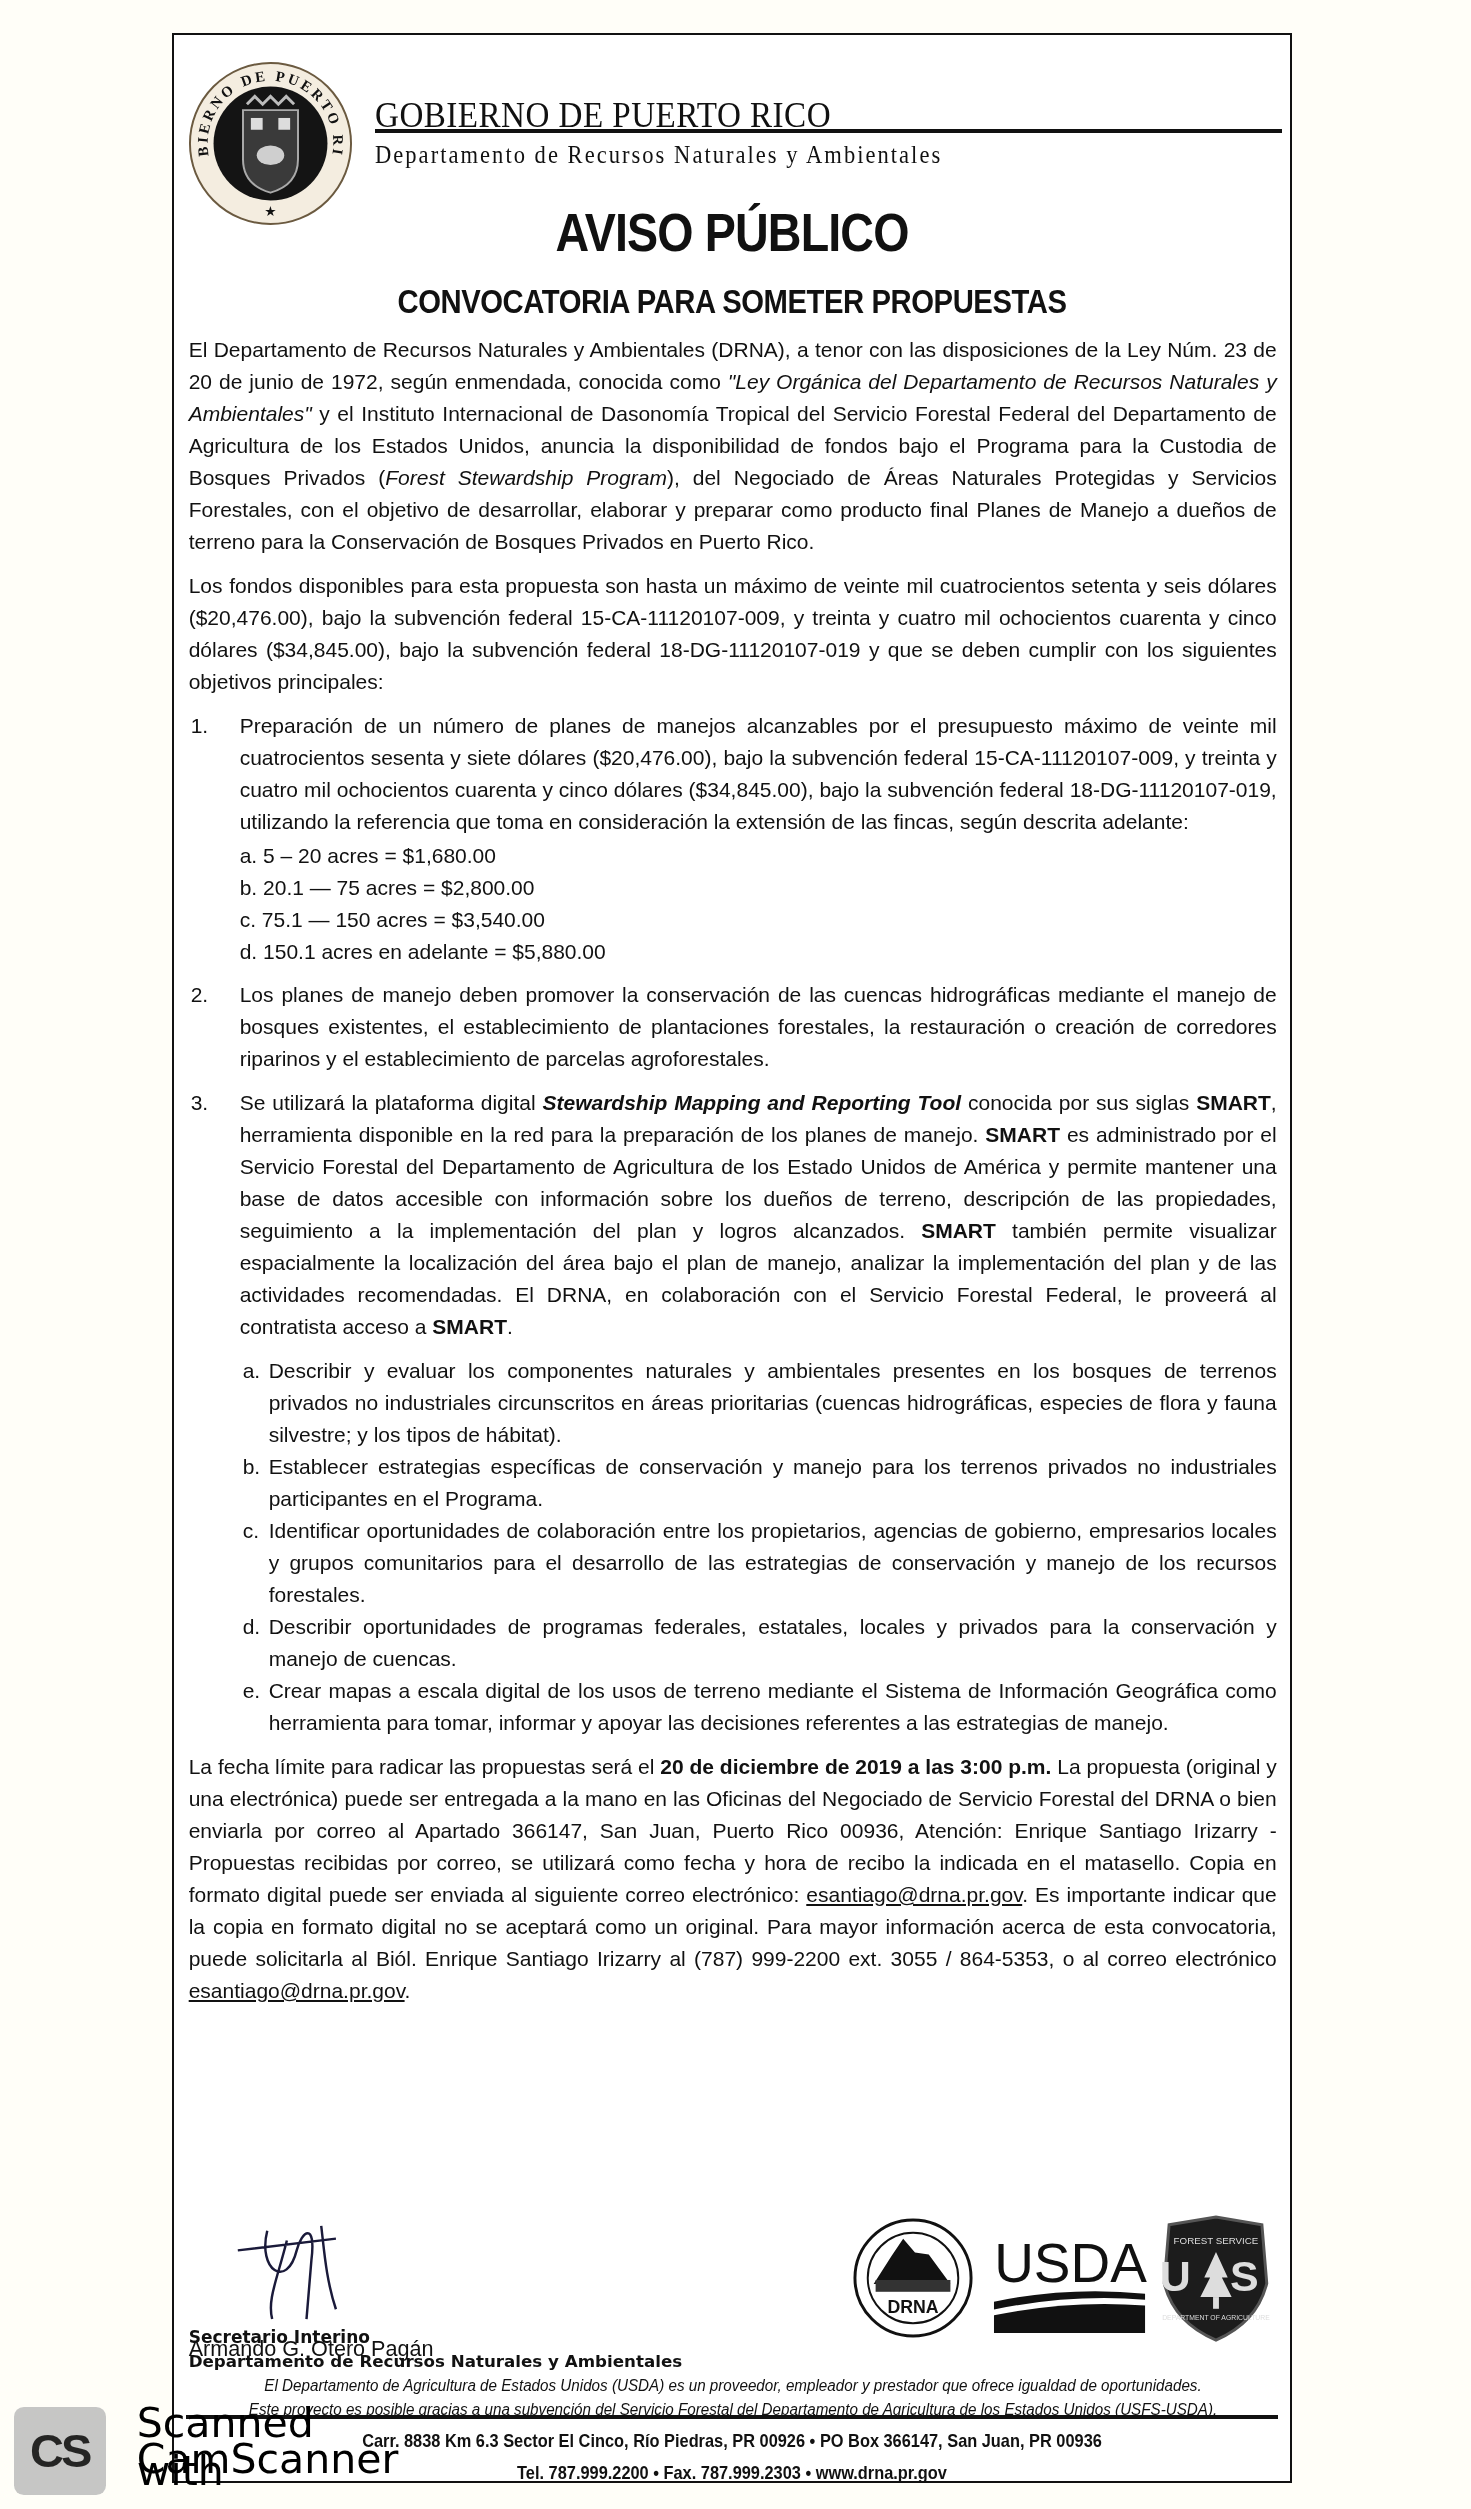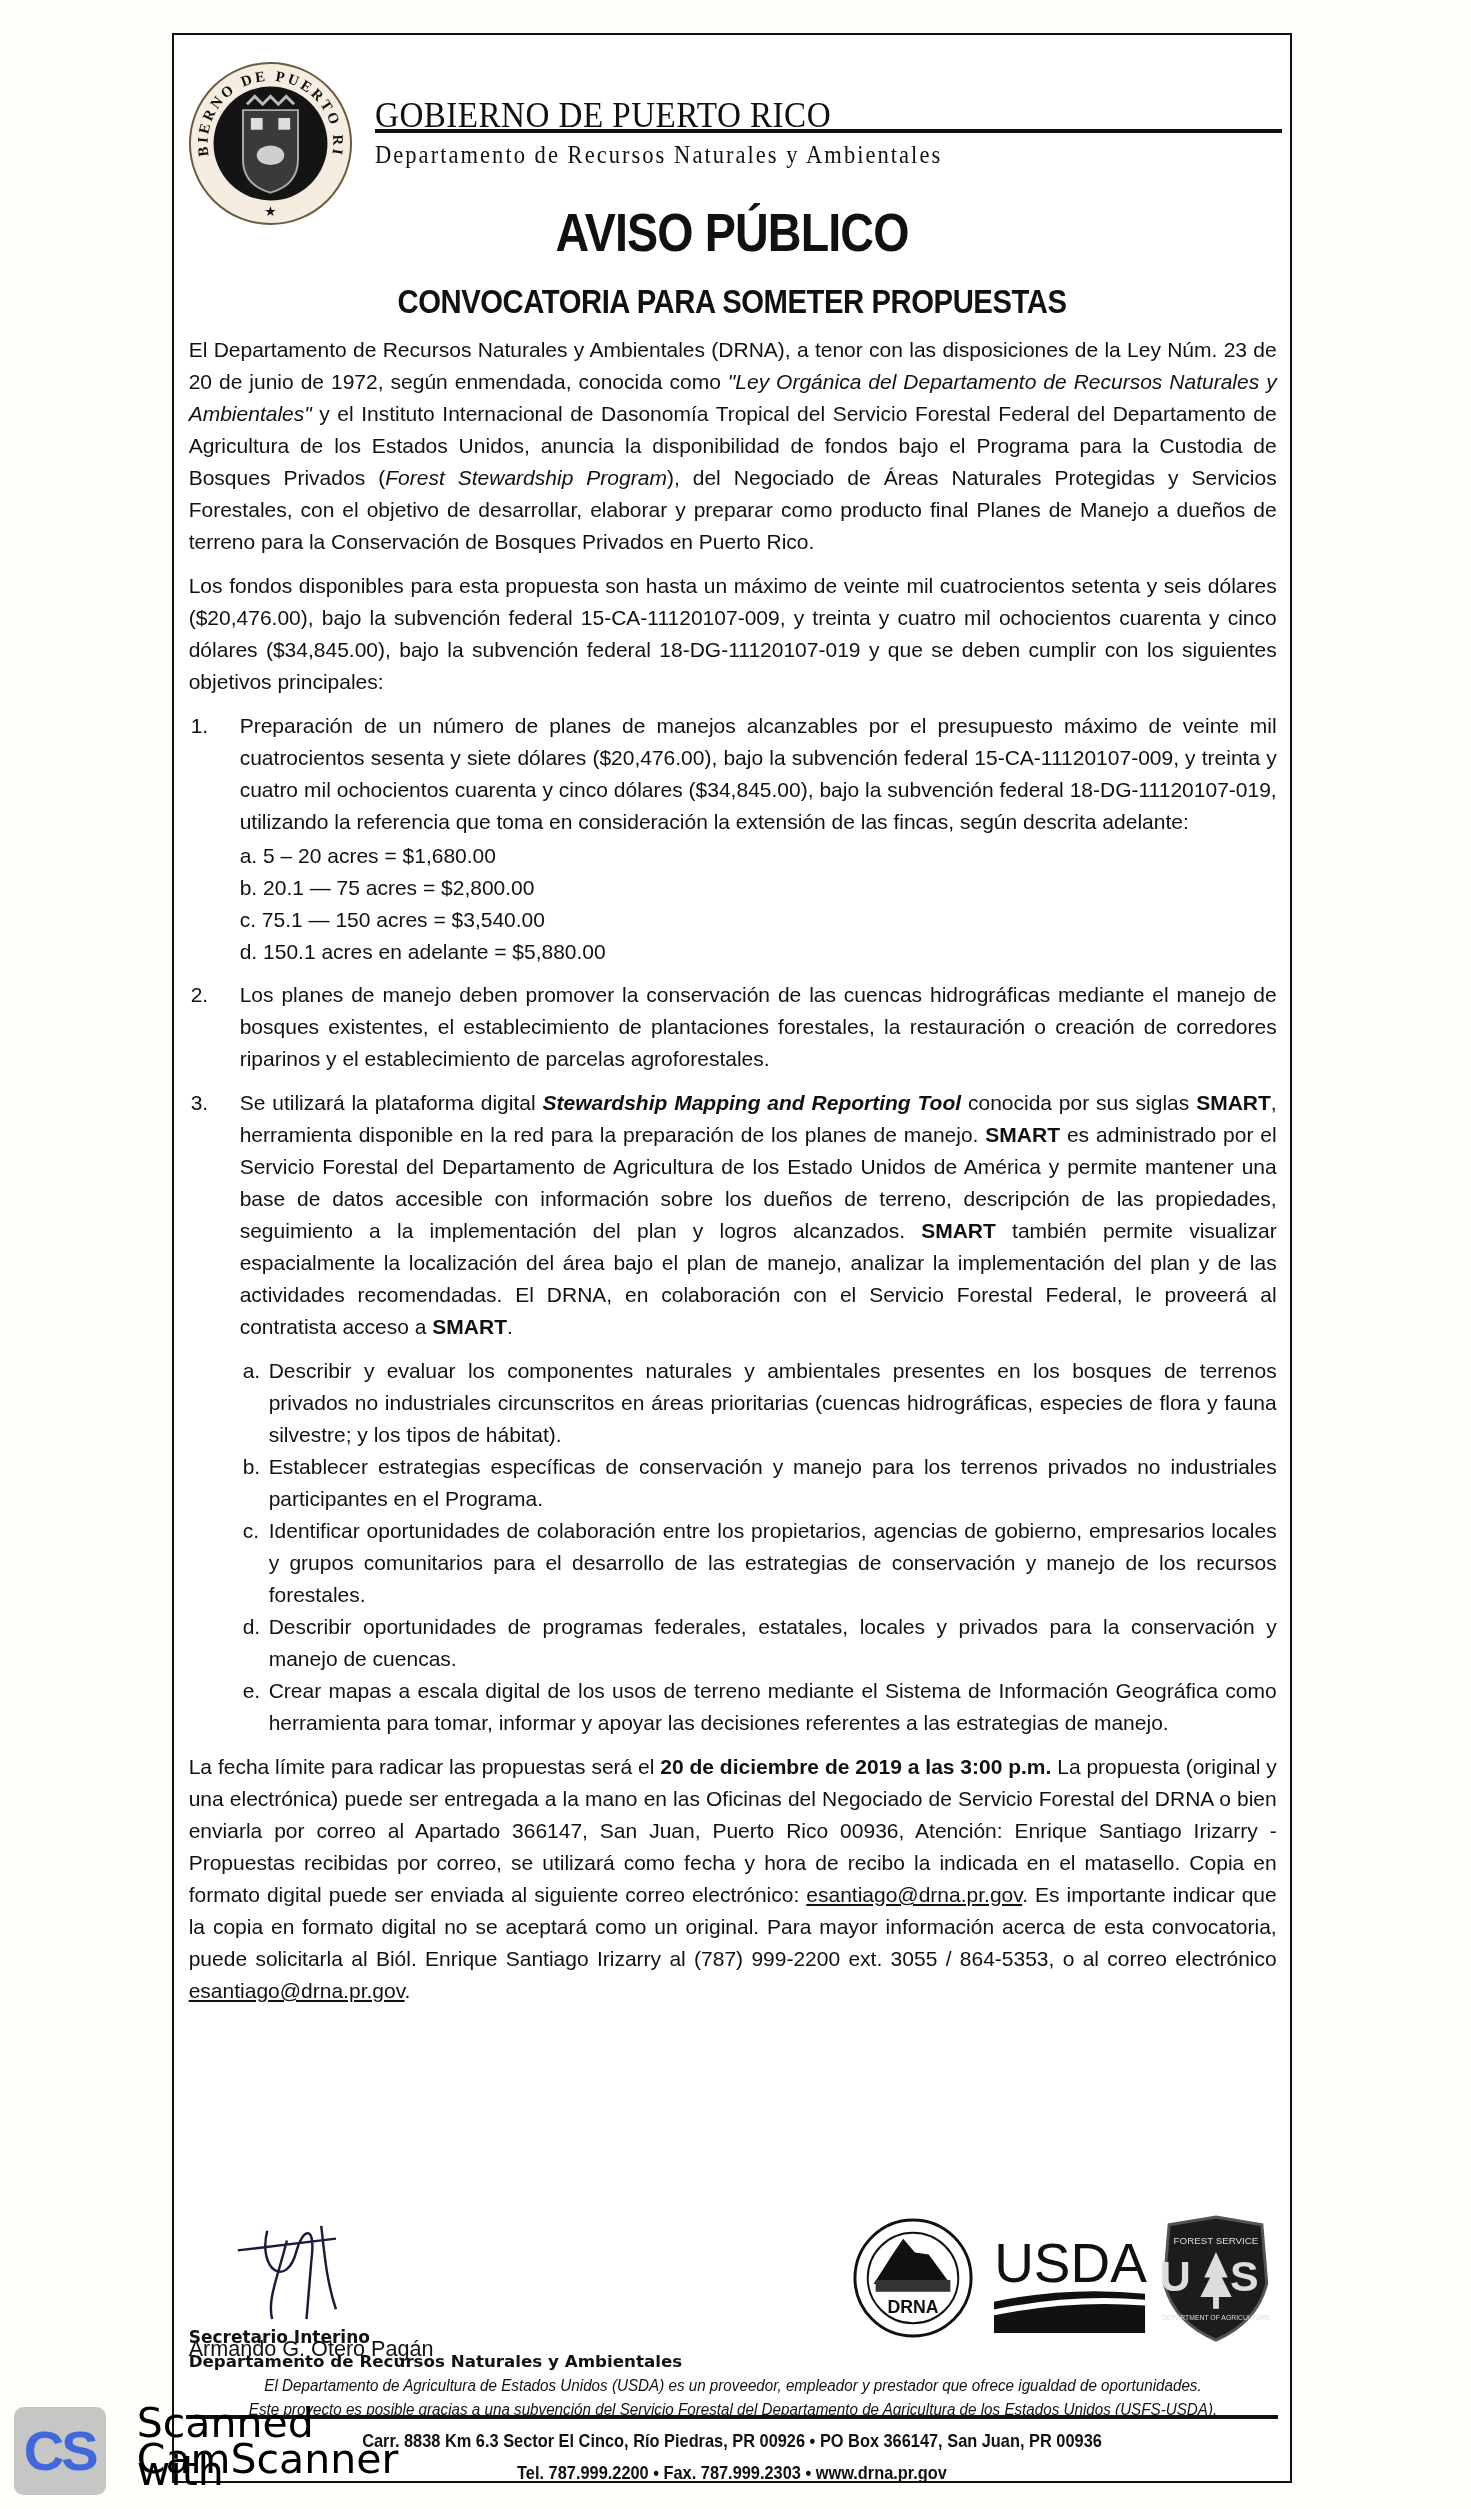--- a/index.html
+++ b/index.html
@@ -73,21 +73,21 @@
   }
   .footer-contact {
     position: absolute; left: 0; right: 0; top: 2427px; text-align: center;
     font-size: 18.6px; font-weight: bold; transform: scaleX(0.88);
   }
   .watermark {
     position: absolute; left: 7.8px; top: 2399px; width: 392px; height: 108px; pointer-events: none;
   }
   .wm-logo {
     position: absolute; left: 5.9px; top: 7.8px; width: 92px; height: 88px; border-radius: 9.8px;
-    background: #bdbdbd; color: #1d4ed8; font-size: 56px; font-weight: bold; text-align: center; line-height: 88px;
+    background: #bdbdbd; color: #000000; font-size: 47px; font-weight: bold; text-align: center; line-height: 88px;
     opacity: 0.85; letter-spacing: -2.9px;
   }
   .wm-text {
     position: absolute; left: 129px; font-size: 41px; color: #000000; font-family: "DejaVu Sans", sans-serif;
   }
   .wm-line1 { top: 0px; }
   .wm-line2 { top: 36px; }
 </style>
 </head>
 <body>

